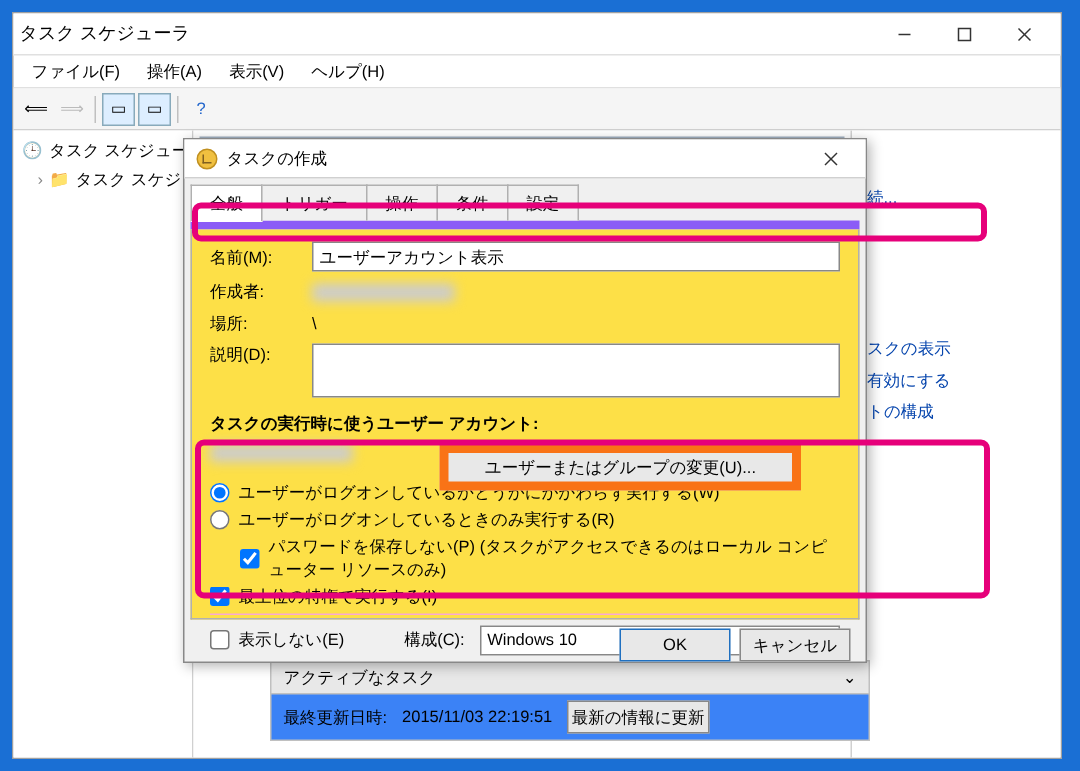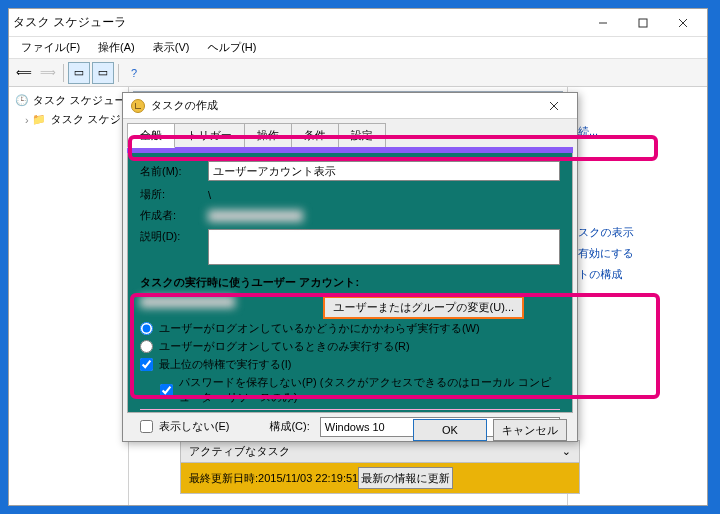--- a/index.html
+++ b/index.html
@@ -33,21 +33,21 @@
 .dialog-titlebar { height: 26px; background: #fff; display: flex; align-items: center; padding: 0 8px; border-bottom: 1px solid #d0d0d0; }
 .dialog-title-icon { width: 14px; height: 14px; margin-right: 6px; border-radius: 50%; background: #f0c040; border: 1px solid #c09020; position: relative; }
 .dialog-title-icon::after { content: ""; position: absolute; width: 5px; height: 5px; border-left: 1px solid #806020; border-bottom: 1px solid #806020; left: 3px; top: 3px; }
 .dialog-title { flex: 1; }
 .dialog-close { width: 30px; height: 20px; display: flex; align-items: center; justify-content: center; }
 .dialog-body { padding: 0; }
 
 .tabs { display: flex; border-bottom: 6px solid #8b5cf6; margin: 4px 4px 0 4px; }
 .tab { padding: 4px 12px; background: #f0f0f0; border: 1px solid #b0b0b0; border-bottom: none; margin-right: -1px; position: relative; }
 .tab.active { background: #fff; border-bottom: 1px solid #fff; margin-bottom: -1px; z-index: 1; }
-.tab-panel { background: #0f766e; margin: 0 4px; border: 1px solid #b0b0b0; border-top: none; padding: 8px 12px; height: 260px; }
+.tab-panel { background: #fde047; margin: 0 4px; border: 1px solid #b0b0b0; border-top: none; padding: 8px 12px; height: 260px; }
 
 .form-row { display: flex; align-items: center; margin-bottom: 6px; gap: 8px; }
 .form-label { width: 60px; }
 .form-input { flex: 1; border: 1px solid #888; padding: 2px 4px; height: 20px; background: #fff; }
 .form-textarea { flex: 1; border: 1px solid #888; padding: 2px 4px; height: 36px; background: #fff; resize: none; }
 .name-highlight { position: absolute; left: 128px; top: 135px; width: 530px; height: 26px; border: 4px solid #e6007a; border-radius: 6px; z-index: 20; pointer-events: none; }
 .options-highlight { position: absolute; left: 130px; top: 293px; width: 530px; height: 106px; border: 4px solid #e6007a; border-radius: 6px; z-index: 20; pointer-events: none; }
 
 .security-section { margin-top: 10px; }
 .sec-title { margin-bottom: 4px; }
@@ -58,26 +58,26 @@
 input[type=radio], input[type=checkbox] { margin: 0; }
 
 .dialog-footer { display: flex; justify-content: flex-end; gap: 6px; padding: 6px 10px; }
 .btn { min-width: 74px; height: 22px; border: 1px solid #888; background: #e8e8e8; padding: 0 2px; }
 .btn.primary { border: 1px solid #2070c0; }
 
 .combo { border: 1px solid #888; background: #fff; height: 20px; padding: 1px 4px; display: flex; align-items: center; justify-content: space-between; }
 .combo-arrow { width: 14px; text-align: center; color: #444; }
 
 .bottom-status { position: absolute; left: 180px; top: 440px; width: 400px; }
-.status-box { background: #eab308; border: 1px solid #c0c0c0; padding: 4px 8px; display: flex; align-items: center; }
+.status-box { background: #3b82f6; border: 1px solid #c0c0c0; padding: 4px 8px; display: flex; align-items: center; gap: 10px; }
 .status-header { background: #e8e8e8; border: 1px solid #c0c0c0; padding: 3px 8px; margin-bottom: -1px; display: flex; align-items: center; justify-content: space-between; }
 
 .blur { filter: blur(4px); background: #ccc; color: transparent; }
 
-.user-change-btn { border: 2px solid #f97316; background: #e8e8e8; padding: 2px 8px; position: absolute; right: 36px; }
+.user-change-btn { border: 6px solid #f97316; background: #e8e8e8; padding: 2px 24px; position: absolute; right: 26px; }
 </style>
 </head>
 <body>
 
 <div class="main-window">
   <div class="titlebar">
     <span class="titlebar-title">タスク スケジューラ</span>
     <div class="titlebar-controls">
       <div class="titlebar-btn">
           <svg viewBox="0 0 10 10">
@@ -166,26 +166,26 @@
       <div class="tab">操作</div>
       <div class="tab">条件</div>
       <div class="tab">設定</div>
     </div>
     <div class="tab-panel">
       <div class="form-row">
         <span class="form-label">名前(M):</span>
         <input class="form-input" value="ユーザーアカウント表示" style="">
       </div>
       <div class="form-row">
+        <span class="form-label">作成者:</span>
+        <span class="blur">XXXXXXXXXXXXX</span>
+      </div>
+      <div class="form-row">
         <span class="form-label">場所:</span>
         <span>\</span>
-      </div>
-      <div class="form-row">
-        <span class="form-label">作成者:</span>
-        <span class="blur">XXXXXXXXXXXXX</span>
       </div>
       <div class="form-row" style="align-items:flex-start">
         <span class="form-label">説明(D):</span>
         <textarea class="form-textarea" style=""></textarea>
       </div>
 
       <div class="security-section">
         <div class="sec-sub">タスクの実行時に使うユーザー アカウント:</div>
         <div style="position:relative;height:22px">
           <span class="blur">XXXXXXXXXXXXX</span>
@@ -193,27 +193,27 @@
         </div>
 
         <div class="radio-row">
           <input type="radio" name="runwhen" checked="" style="">
           <span>ユーザーがログオンしているかどうかにかかわらず実行する(W)</span>
         </div>
         <div class="radio-row">
           <input type="radio" name="runwhen" style="">
           <span>ユーザーがログオンしているときのみ実行する(R)</span>
         </div>
+        <div class="check-row check-indent">
+          <input type="checkbox" checked="" style="">
+          <span>パスワードを保存しない(P) (タスクがアクセスできるのはローカル コンピューター リソースのみ)</span>
+        </div>
         <div class="check-row">
           <input type="checkbox" checked="" style="">
           <span>最上位の特権で実行する(I)</span>
-        </div>
-        <div class="check-row check-indent">
-          <input type="checkbox" checked="" style="">
-          <span>パスワードを保存しない(P) (タスクがアクセスできるのはローカル コンピューター リソースのみ)</span>
         </div>
 
         <div class="sec-group" style="display:flex;align-items:center;gap:10px">
           <div class="check-row">
             <input type="checkbox" style="">
             <span>表示しない(E)</span>
           </div>
           <span style="margin-left:30px">構成(C):</span>
           <div class="combo" style="flex:1">
             <span>Windows 10</span>

